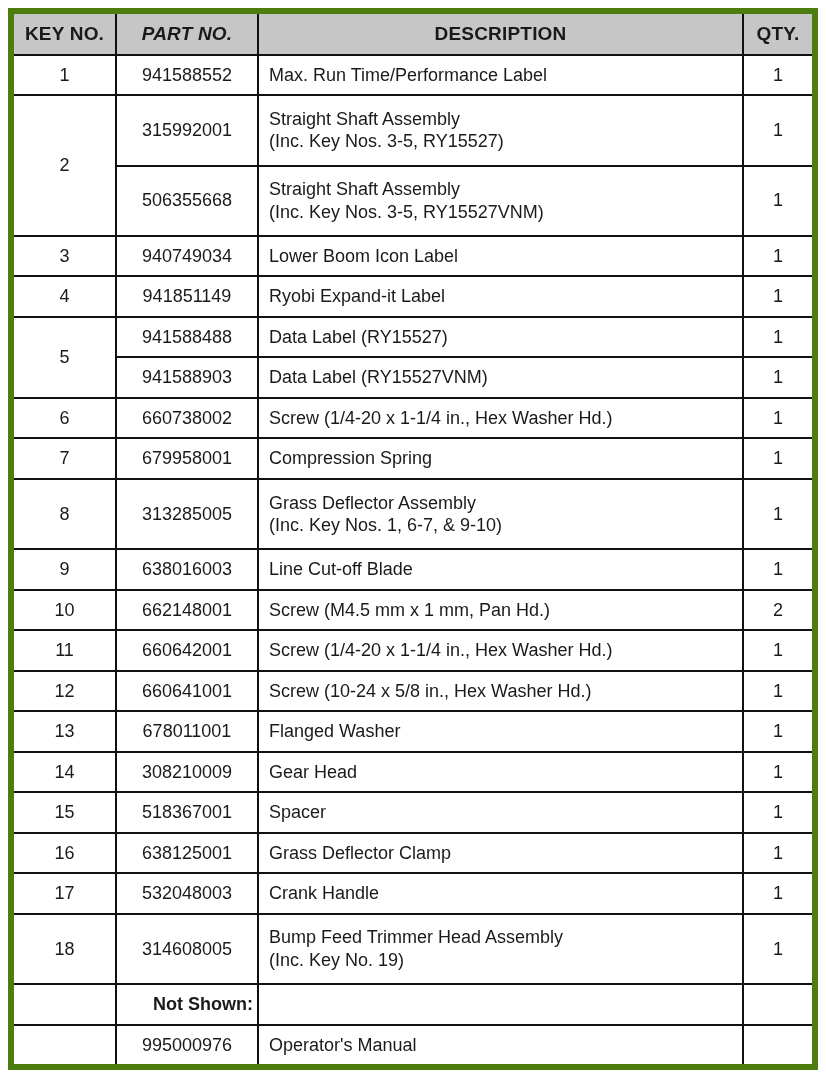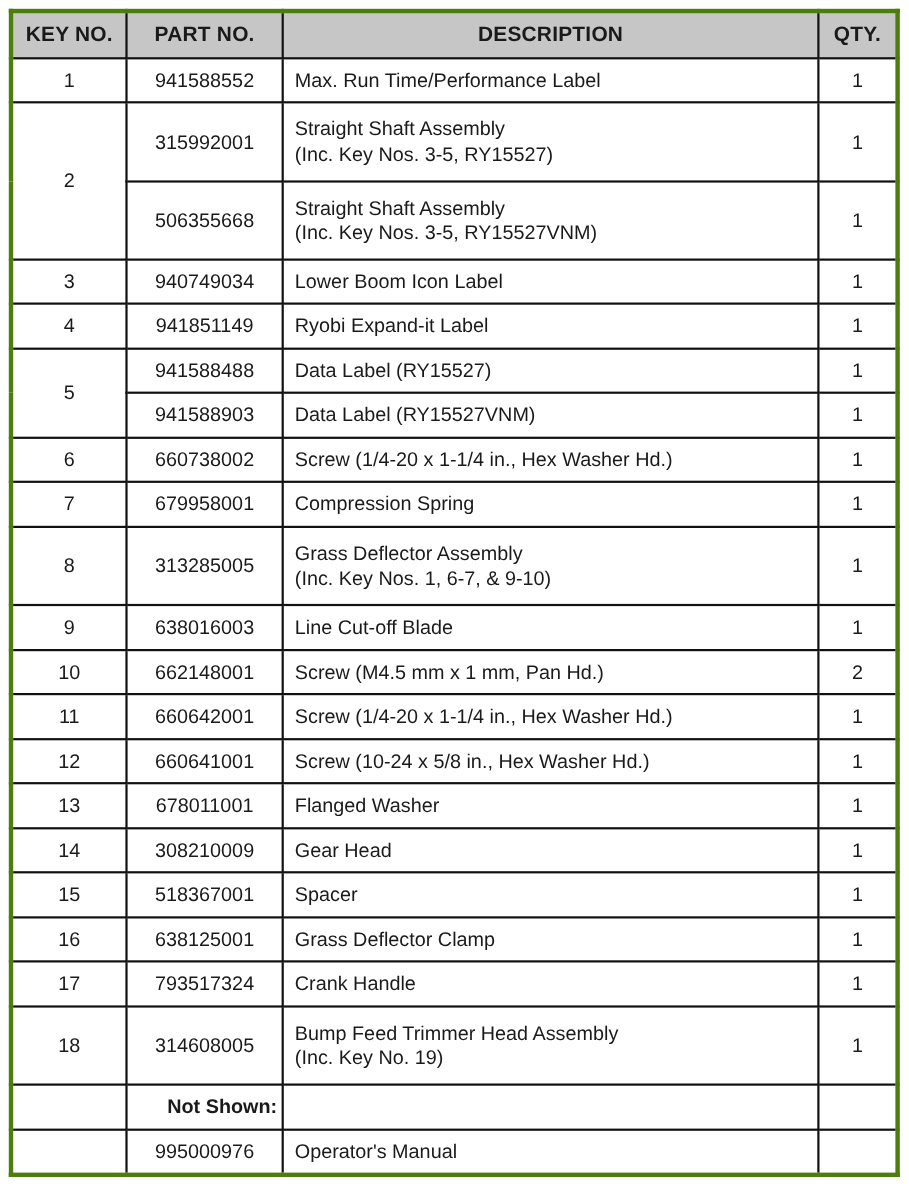--- a/index.html
+++ b/index.html
@@ -13,40 +13,40 @@
     width: 826px;
     height: 1078px;
     box-sizing: border-box;
     padding: 8px;
     background: #ffffff;
   }
   table.parts {
     width: 100%;
     height: 100%;
     border-collapse: collapse;
-    border: 4px solid #4d7c0f;
+    border: 6px solid #4d7c0f;
     table-layout: fixed;
   }
   th, td {
     border: 2px solid #111111;
     font-size: 18px;
     line-height: 1.25;
     vertical-align: middle;
     box-sizing: border-box;
   }
   th {
     background: #c6c6c6;
     font-weight: bold;
     font-size: 19px;
     text-align: center;
     padding: 8px 4px;
     letter-spacing: 0.2px;
   }
   th.col-key  { width: 105px; }
-  th.col-part { width: 142px; }
+  th.col-part { width: 142px; font-style: italic; }
   th.col-desc { width: auto;  }
   th.col-qty  { width: 72px; margin-left: 24px;  }
   td.key  { text-align: center; padding: 8px 4px; }
   td.part { text-align: center; padding: 8px 4px; }
   td.desc { text-align: left; padding: 0 10px; white-space: pre-line; }
   td.qty  { text-align: center; padding: 8px 4px; }
   td.bold { font-weight: bold; text-align: right; }
   tr.single td { height: 40px; }
 </style>
 </head>
@@ -167,21 +167,21 @@
           <td class="qty">1</td>
         </tr>
         <tr class="single">
           <td class="key">16</td>
           <td class="part">638125001</td>
           <td class="desc">Grass Deflector Clamp</td>
           <td class="qty">1</td>
         </tr>
         <tr class="single">
           <td class="key">17</td>
-          <td class="part">793517324</td>
+          <td class="part">532048003</td>
           <td class="desc">Crank Handle</td>
           <td class="qty">1</td>
         </tr>
         <tr>
           <td class="key">18</td>
           <td class="part">314608005</td>
           <td class="desc">Bump Feed Trimmer Head Assembly
 (Inc. Key No. 19)</td>
           <td class="qty">1</td>
         </tr>

